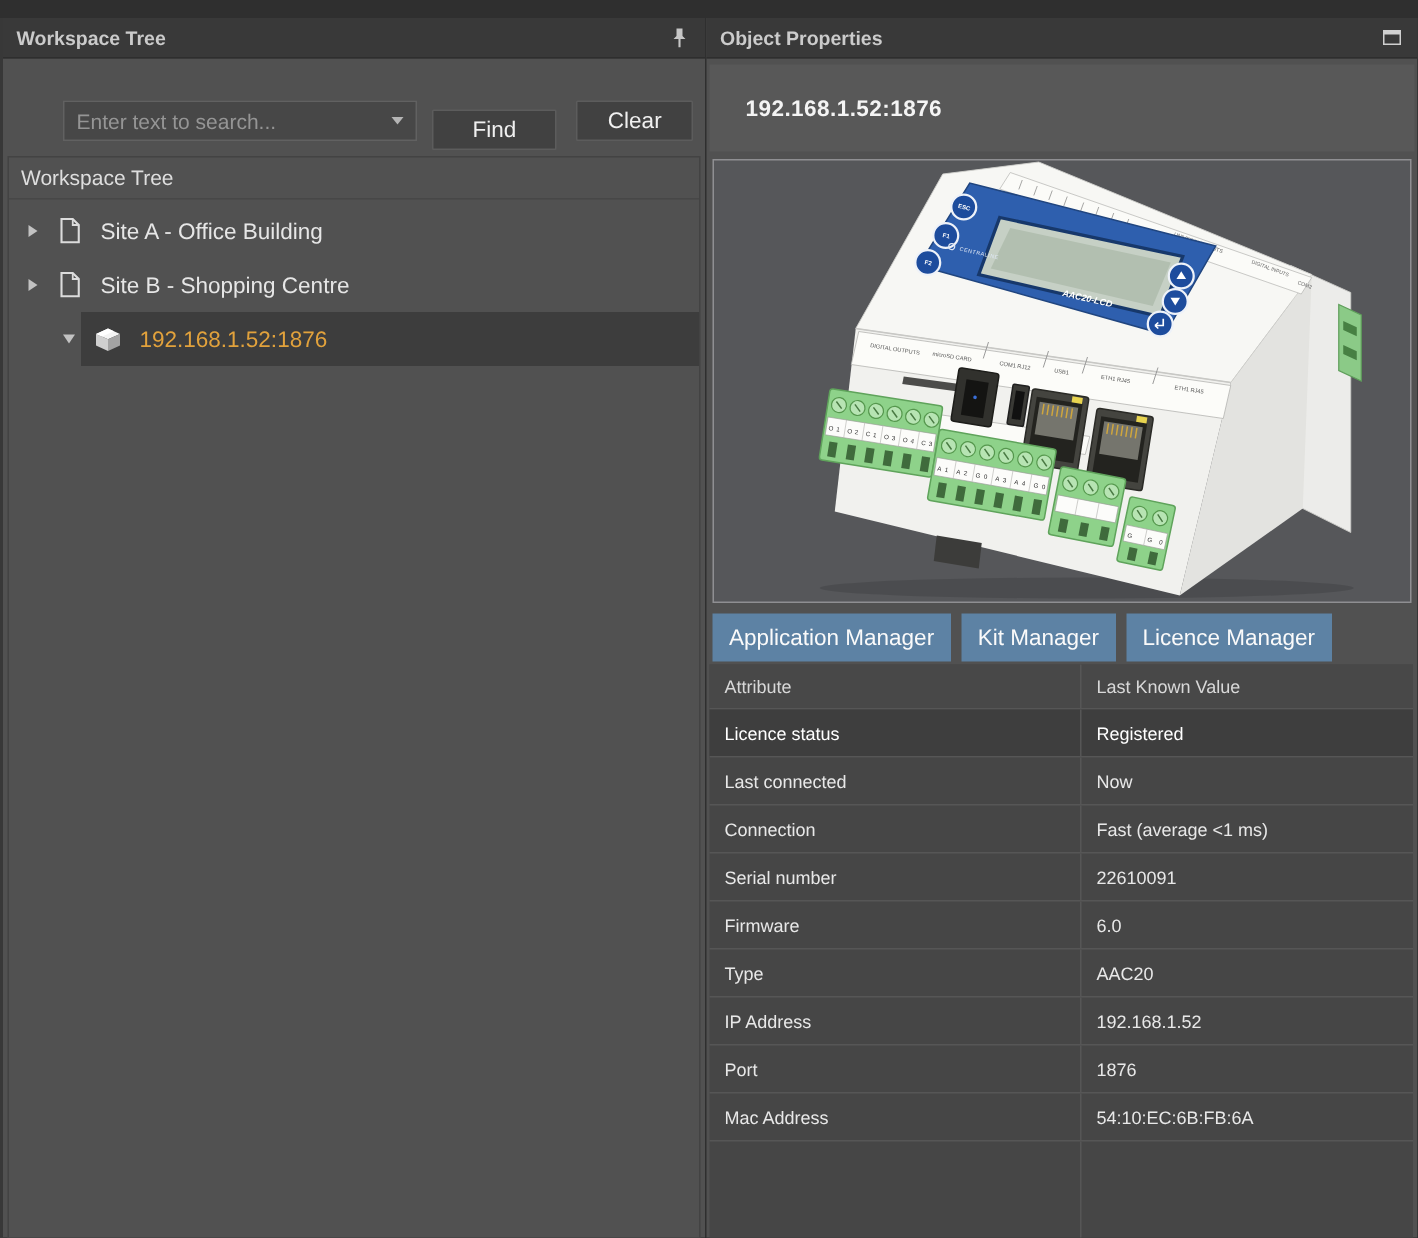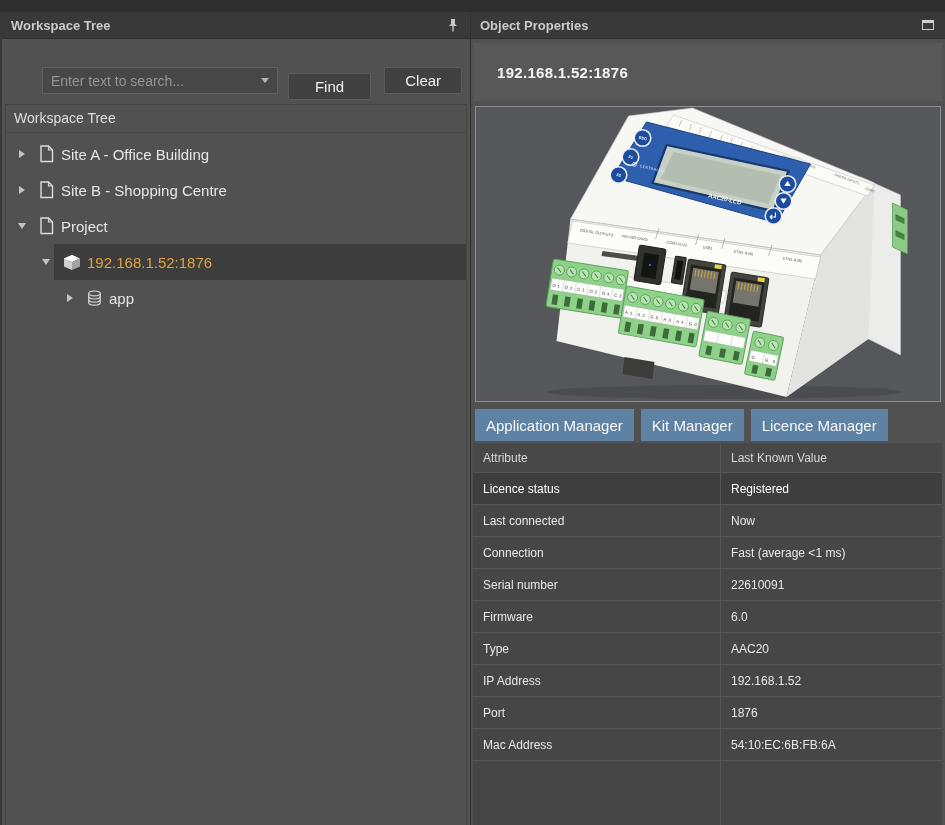--- a/index.html
+++ b/index.html
@@ -43,21 +43,21 @@
   .tree-caption{height:27px;line-height:27px;padding-left:8px;font-size:14px;color:#dedede;border-bottom:1px solid #474747;}
   .tree{padding-top:3px;}
   .tree-row{height:36px;display:flex;align-items:center;font-size:15px;color:#e6e6e6;cursor:default;}
   .tree-row.lvl0{padding-left:8px;}
   .tree-row.lvl1{padding-left:32px;}
   .tree-row.lvl2{padding-left:56px;}
   .arr{width:16px;display:flex;justify-content:center;cursor:pointer;}
   .arr.right::after{content:"";border-top:4.5px solid transparent;border-bottom:4.5px solid transparent;border-left:6px solid #c2c2c2;}
   .arr.down::after{content:"";border-left:4.5px solid transparent;border-right:4.5px solid transparent;border-top:6px solid #c2c2c2;}
   .ticon{width:20px;margin-left:6px;display:flex;align-items:center;justify-content:center;}
-  .tlabel{margin-left:5px;white-space:nowrap;}
+  .tlabel{margin-left:11px;white-space:nowrap;}
   .selwrap{display:flex;align-items:center;background:#3d3d3d;height:36px;flex:1;padding-left:2px;}
   .selwrap .tlabel{color:#e2a23c;}
 
   
   .device-title{
     position:absolute;top:31px;left:2px;right:2px;height:58px;background:#585858;
     display:flex;align-items:center;padding-left:24px;color:#f4f4f4;
     font-size:15px;font-weight:bold;letter-spacing:.3px;
   }
   .device-figure{
@@ -121,57 +121,36 @@
         <span class="arr right"></span>
         <span class="ticon">
           <svg width="15" height="18" viewBox="0 0 15 18">
             <path d="M2 1 h7.5 l4 4 v11.5 h-11.5 z" fill="none" stroke="#dcdcdc" stroke-width="1.4"></path>
             <path d="M9.5 1 v4 h4" fill="none" stroke="#dcdcdc" stroke-width="1.2"></path>
           </svg>
         </span>
         <span class="tlabel">Site B - Shopping Centre</span>
       </div>
 
-      <div class="tree-row lvl0">
-        <span class="arr down"></span>
-        <span class="ticon">
-          <svg width="15" height="18" viewBox="0 0 15 18">
-            <path d="M2 1 h7.5 l4 4 v11.5 h-11.5 z" fill="none" stroke="#dcdcdc" stroke-width="1.4"></path>
-            <path d="M9.5 1 v4 h4" fill="none" stroke="#dcdcdc" stroke-width="1.2"></path>
-          </svg>
-        </span>
-        <span class="tlabel">Project</span>
-      </div>
 
       <div class="tree-row lvl1">
         <span class="arr down"></span>
         <div class="selwrap">
           <span class="ticon">
             <svg width="18" height="17" viewBox="0 0 18 17">
               <polygon points="9,1 17,4.6 9,8.2 1,4.6" fill="#f4f4f4"></polygon>
               <polygon points="1,4.6 9,8.2 9,16 1,12.4" fill="#cfcfcf"></polygon>
               <polygon points="9,8.2 17,4.6 17,12.4 9,16" fill="#a3a3a3"></polygon>
               <polygon points="9,1 13,2.8 5,6.4 1,4.6" fill="#ffffff"></polygon>
             </svg>
           </span>
           <span class="tlabel">192.168.1.52:1876</span>
         </div>
       </div>
 
-      <div class="tree-row lvl2">
-        <span class="arr right"></span>
-        <span class="ticon">
-          <svg width="15" height="17" viewBox="0 0 15 17">
-            <ellipse cx="7.5" cy="3.4" rx="5.8" ry="2.4" fill="none" stroke="#d4d4d4" stroke-width="1.2"></ellipse>
-            <path d="M1.7 3.4 v9.4 c0 1.3 2.6 2.4 5.8 2.4 s5.8 -1.1 5.8 -2.4 v-9.4" fill="none" stroke="#d4d4d4" stroke-width="1.2"></path>
-            <path d="M1.7 6.6 c0 1.3 2.6 2.4 5.8 2.4 s5.8 -1.1 5.8 -2.4 M1.7 9.8 c0 1.3 2.6 2.4 5.8 2.4 s5.8 -1.1 5.8 -2.4" fill="none" stroke="#d4d4d4" stroke-width="1.2"></path>
-          </svg>
-        </span>
-        <span class="tlabel">app</span>
-      </div>
 
     </div>
   </div>
 </section>
 
 <section class="panel right">
   <div class="panel-header">
     <span>Object Properties</span>
     <span class="spacer"></span>
     <span class="hdr-icon">

